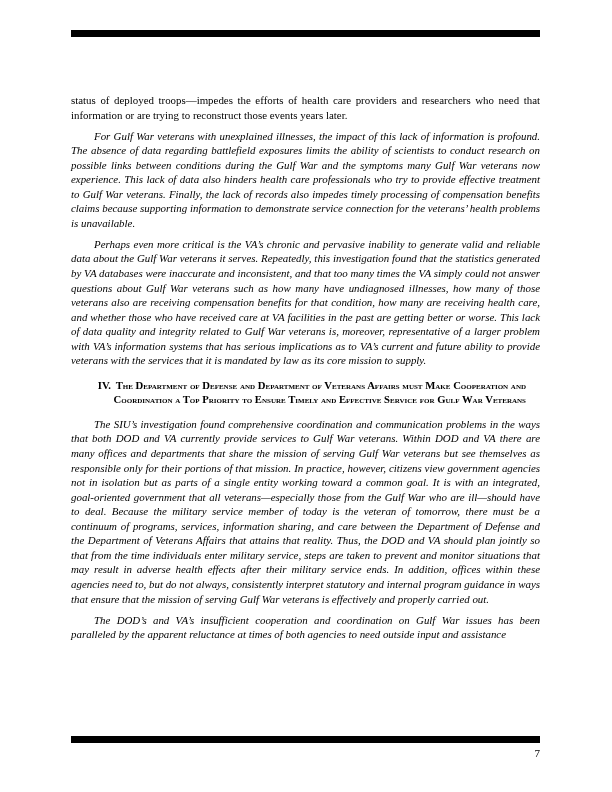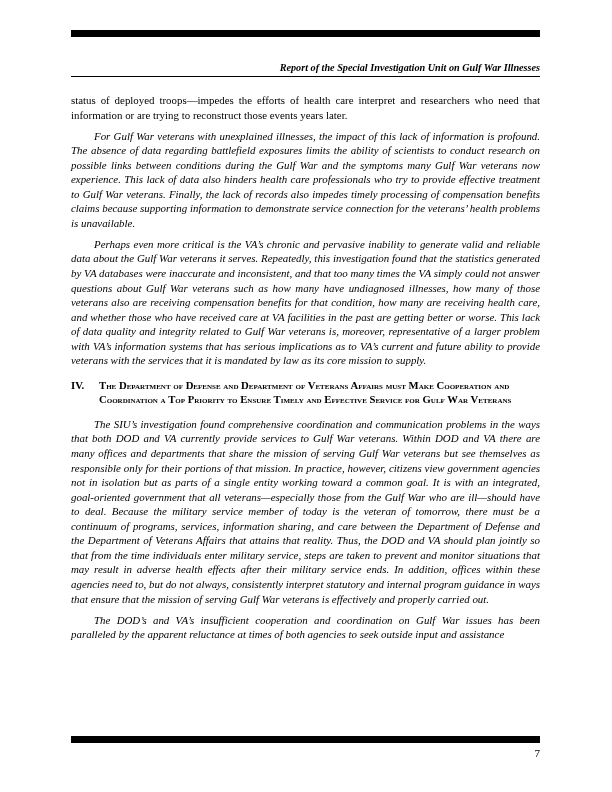--- a/index.html
+++ b/index.html
@@ -48,22 +48,22 @@
   .body-text p.indent {
     text-indent: 23px;
     font-style: italic;
   }
   .section-heading {
     display: flex;
     font-weight: bold;
     font-variant: small-caps;
     font-size: 10.7px;
     line-height: 14.55px;
-    margin: 10px 0 10px 0;
-    text-align: left;
+    margin: 10px 0 10px 12px;
+    text-align: right;
   }
   .section-heading .h-num {
     flex: 0 0 28px;
   }
   .section-heading .h-text {
     flex: 1 1 auto;
     padding-right: 14px;
   }
   .bottom-rule {
     position: absolute;
@@ -82,38 +82,37 @@
     font-size: 11px;
   }
 </style>
 </head>
 <body>
 
 <div class="page">
 
   <div class="top-rule"></div>
 
-  <div class="running-head">Report of the Special Investigation Unit on Gulf War Illnesses</div>
 
   <div class="body-text">
 
-    <p>status of deployed troops—impedes the efforts of health care interpret and researchers who need that information or are trying to reconstruct those events years later.</p>
+    <p>status of deployed troops—impedes the efforts of health care providers and researchers who need that information or are trying to reconstruct those events years later.</p>
 
     <p class="indent">For Gulf War veterans with unexplained illnesses, the impact of this lack of information is profound.  The absence of data regarding battlefield exposures limits the ability of scientists to conduct research on possible links between conditions during the Gulf War and the symptoms many Gulf War veterans now experience.  This lack of data also hinders health care professionals who try to provide effective treatment to Gulf War veterans.  Finally, the lack of records also impedes timely processing of compensation benefits claims because supporting information to demonstrate service connection for the veterans’ health problems is unavailable.</p>
 
     <p class="indent">Perhaps even more critical is the VA’s chronic and pervasive inability to generate valid and reliable data about the Gulf War veterans it serves.  Repeatedly, this investigation found that the statistics generated by VA databases were inaccurate and inconsistent, and that too many times the VA simply could not answer questions about Gulf War veterans such as how many have undiagnosed illnesses, how many of those veterans also are receiving compensation benefits for that condition, how many are receiving health care, and whether those who have received care at VA facilities in the past are getting better or worse.  This lack of data quality and integrity related to Gulf War veterans is, moreover, representative of a larger problem with VA’s information systems that has serious implications as to VA’s current and future ability to provide veterans with the services that it is mandated by law as its core mission to supply.</p>
 
     <div class="section-heading">
       <span class="h-num">IV.</span>
       <span class="h-text">The Department of Defense and Department of Veterans Affairs must Make Cooperation and Coordination a Top Priority to Ensure Timely and Effective Service for Gulf War Veterans</span>
     </div>
 
     <p class="indent">The SIU’s investigation found comprehensive coordination and communication problems in the ways that both DOD and VA currently provide services to Gulf War veterans.  Within DOD and VA there are many offices and departments that share the mission of serving Gulf War veterans but see themselves as responsible only for their portions of that mission. In practice, however, citizens view government agencies not in isolation but as parts of a single entity working toward a common goal. It is with an integrated, goal-oriented government that all veterans—especially those from the Gulf War who are ill—should have to deal.  Because the military service member of today is the veteran of tomorrow, there must be a continuum of programs, services, information sharing, and care between the Department of Defense and the Department of Veterans Affairs that attains that reality. Thus, the DOD and VA should plan jointly so that from the time individuals enter military service, steps are taken to prevent and monitor situations that may result in adverse health effects after their military service ends.  In addition, offices within these agencies need to, but do not always, consistently interpret statutory and internal program guidance in ways that ensure that the mission of serving Gulf War veterans is effectively and properly carried out.</p>
 
-    <p class="indent">The DOD’s and VA’s insufficient cooperation and coordination on Gulf War issues has been paralleled by the apparent reluctance at times of both agencies to seek outside input and assistance</p>
+    <p class="indent">The DOD’s and VA’s insufficient cooperation and coordination on Gulf War issues has been paralleled by the apparent reluctance at times of both agencies to need outside input and assistance</p>
 
   </div>
 
   <div class="bottom-rule"></div>
 
   <div class="page-number">7</div>
 
 </div>
 
 </body></html>

